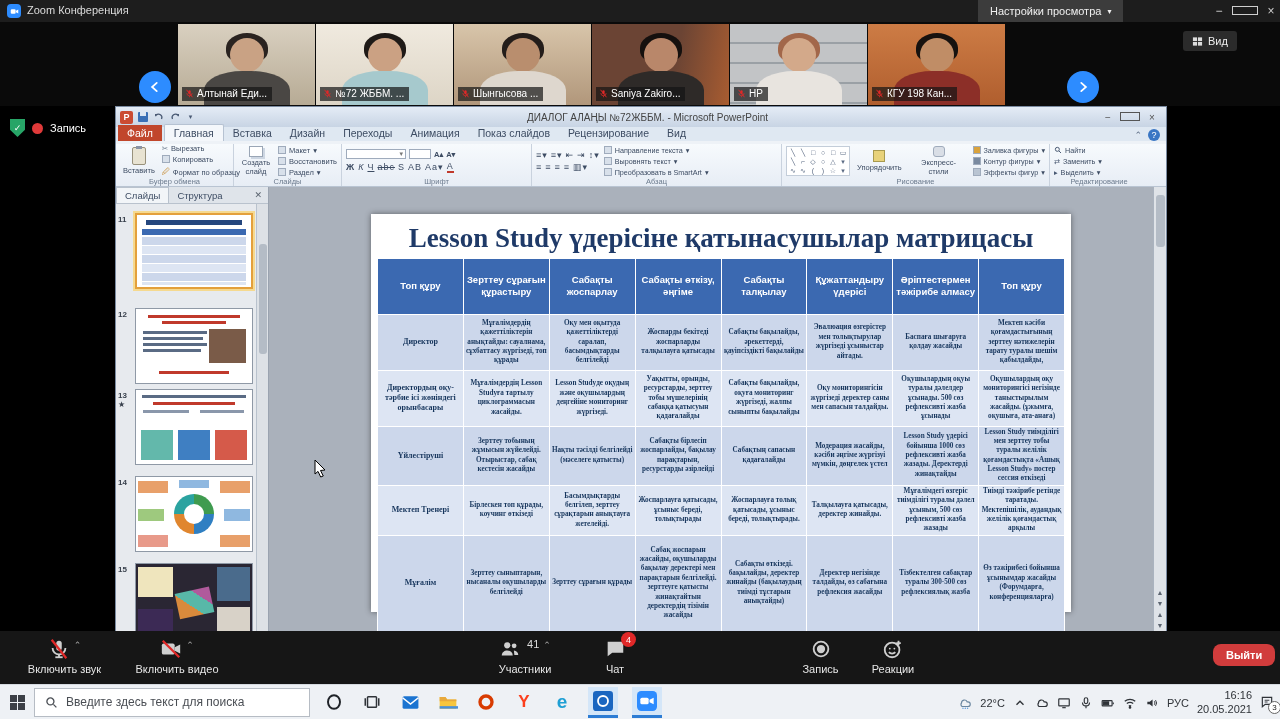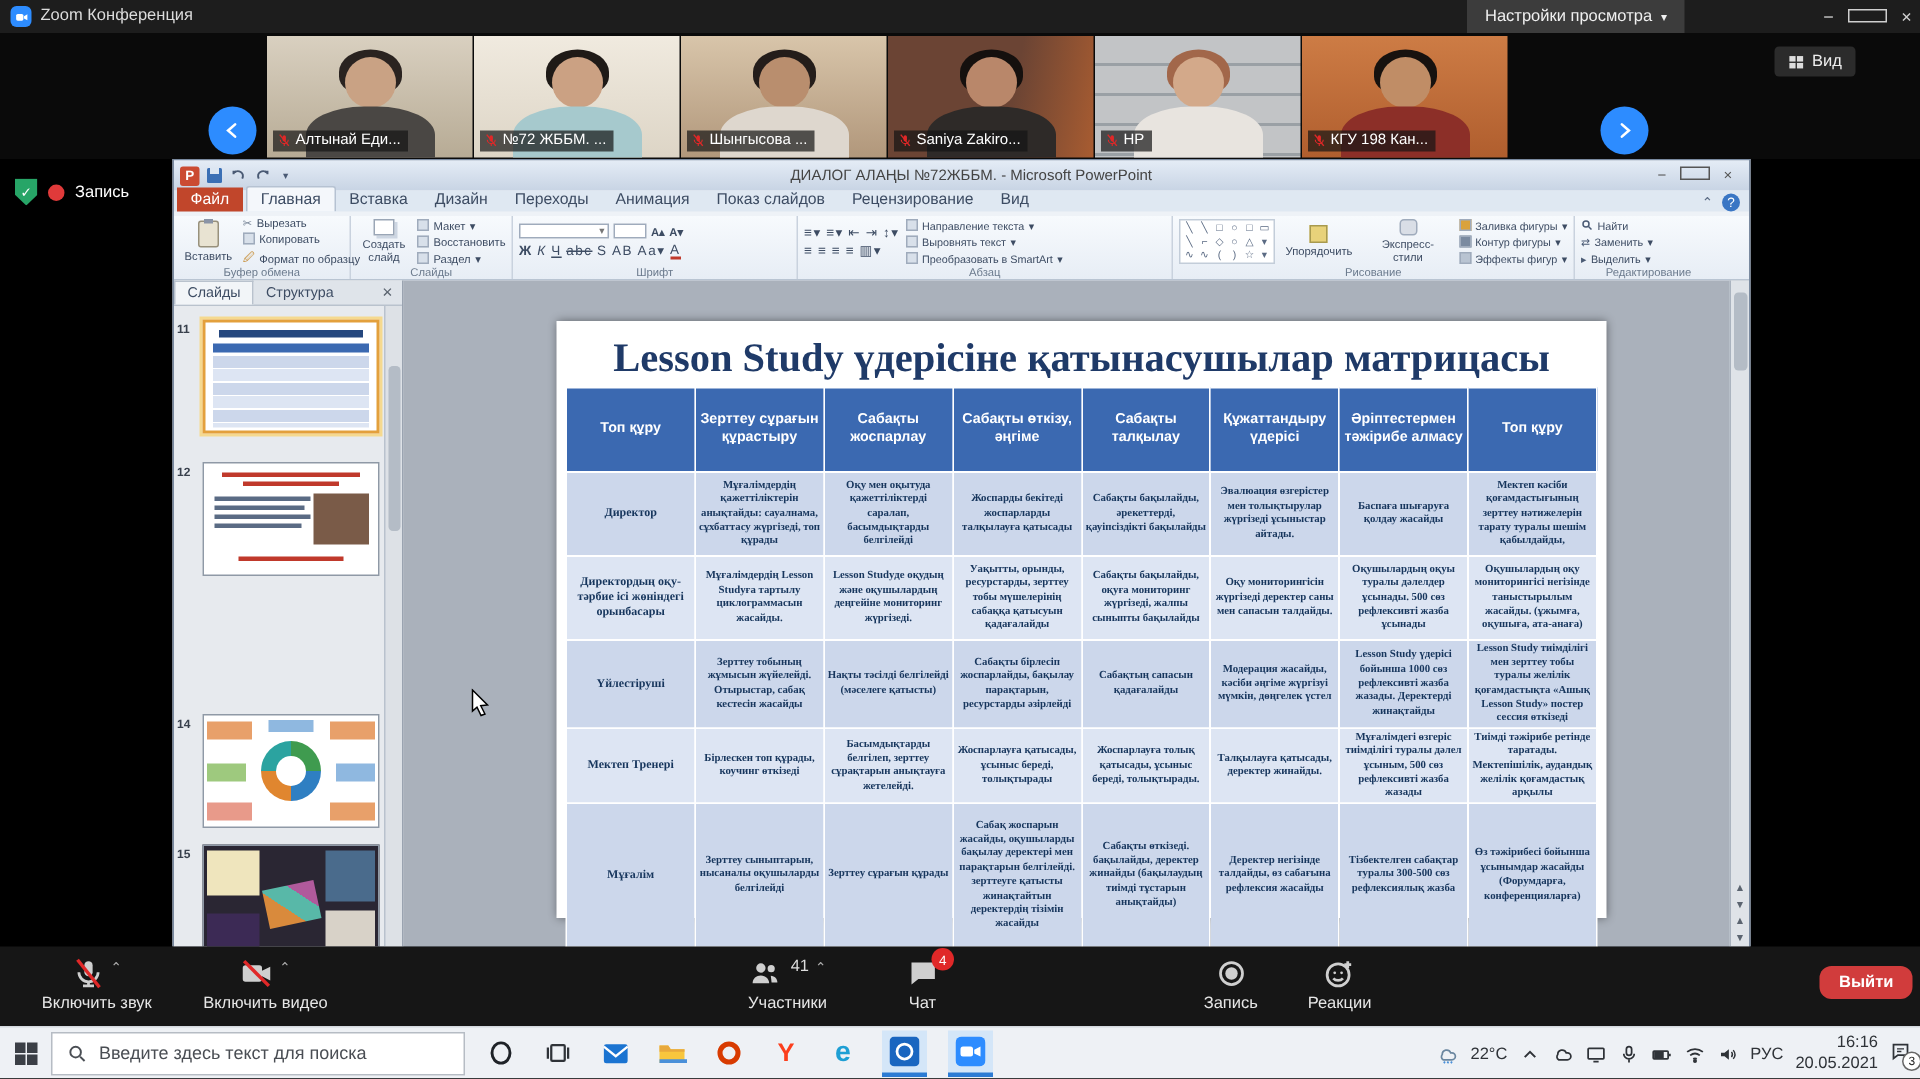--- a/index.html
+++ b/index.html
@@ -484,20 +484,32 @@
             <span class="tnum">12</span>
             <span class="tbox">
               <span class="sk-line sk-red" style="left:10%;top:6px;width:80%;"></span>
               <span class="sk-line sk-red" style="left:22%;top:12px;width:56%;"></span>
               <span class="sk-line" style="left:6%;top:22px;width:55%;background:#5a6b84;"></span>
               <span class="sk-line" style="left:6%;top:28px;width:52%;background:#5a6b84;"></span>
               <span class="sk-line" style="left:6%;top:34px;width:55%;background:#5a6b84;"></span>
               <span class="sk-line" style="left:6%;top:40px;width:50%;background:#5a6b84;"></span>
               <span class="sk-photo" style="right:5%;top:20px;width:32%;height:34px;"></span>
               <span class="sk-line sk-red" style="left:20%;top:62px;width:60%;"></span>
+            </span>
+          </div>
+          <div class="thumb-row" style="top:185px;">
+            <span class="tnum"><span>13</span><br><span style="font-weight:normal;">★</span></span>
+            <span class="tbox">
+              <span class="sk-line" style="left:5%;top:5px;width:90%;background:#5a6b84;"></span>
+              <span class="sk-line sk-red" style="left:15%;top:12px;width:70%;"></span>
+              <span class="sk-line" style="left:6%;top:20px;width:40%;background:#8a97ab;"></span>
+              <span class="sk-line" style="left:55%;top:20px;width:38%;background:#8a97ab;"></span>
+              <span class="sk-block" style="left:4%;bottom:4px;width:28%;height:30px;background:#63b8ab;"></span>
+              <span class="sk-block" style="left:36%;bottom:4px;width:28%;height:30px;background:#3f7fc2;"></span>
+              <span class="sk-block" style="left:68%;bottom:4px;width:28%;height:30px;background:#d55a4a;"></span>
             </span>
           </div>
           <div class="thumb-row" style="top:272px;">
             <span class="tnum">14</span>
             <span class="tbox">
               <span class="ring"></span>
               <span class="sk-block" style="left:2%;top:4px;width:26%;height:12px;background:#e8a06a;"></span>
               <span class="sk-block" style="right:2%;top:4px;width:26%;height:12px;background:#e8a06a;"></span>
               <span class="sk-block" style="left:2%;top:32px;width:22%;height:12px;background:#9ec97e;"></span>
               <span class="sk-block" style="right:2%;top:32px;width:22%;height:12px;background:#8fb8e0;"></span>

